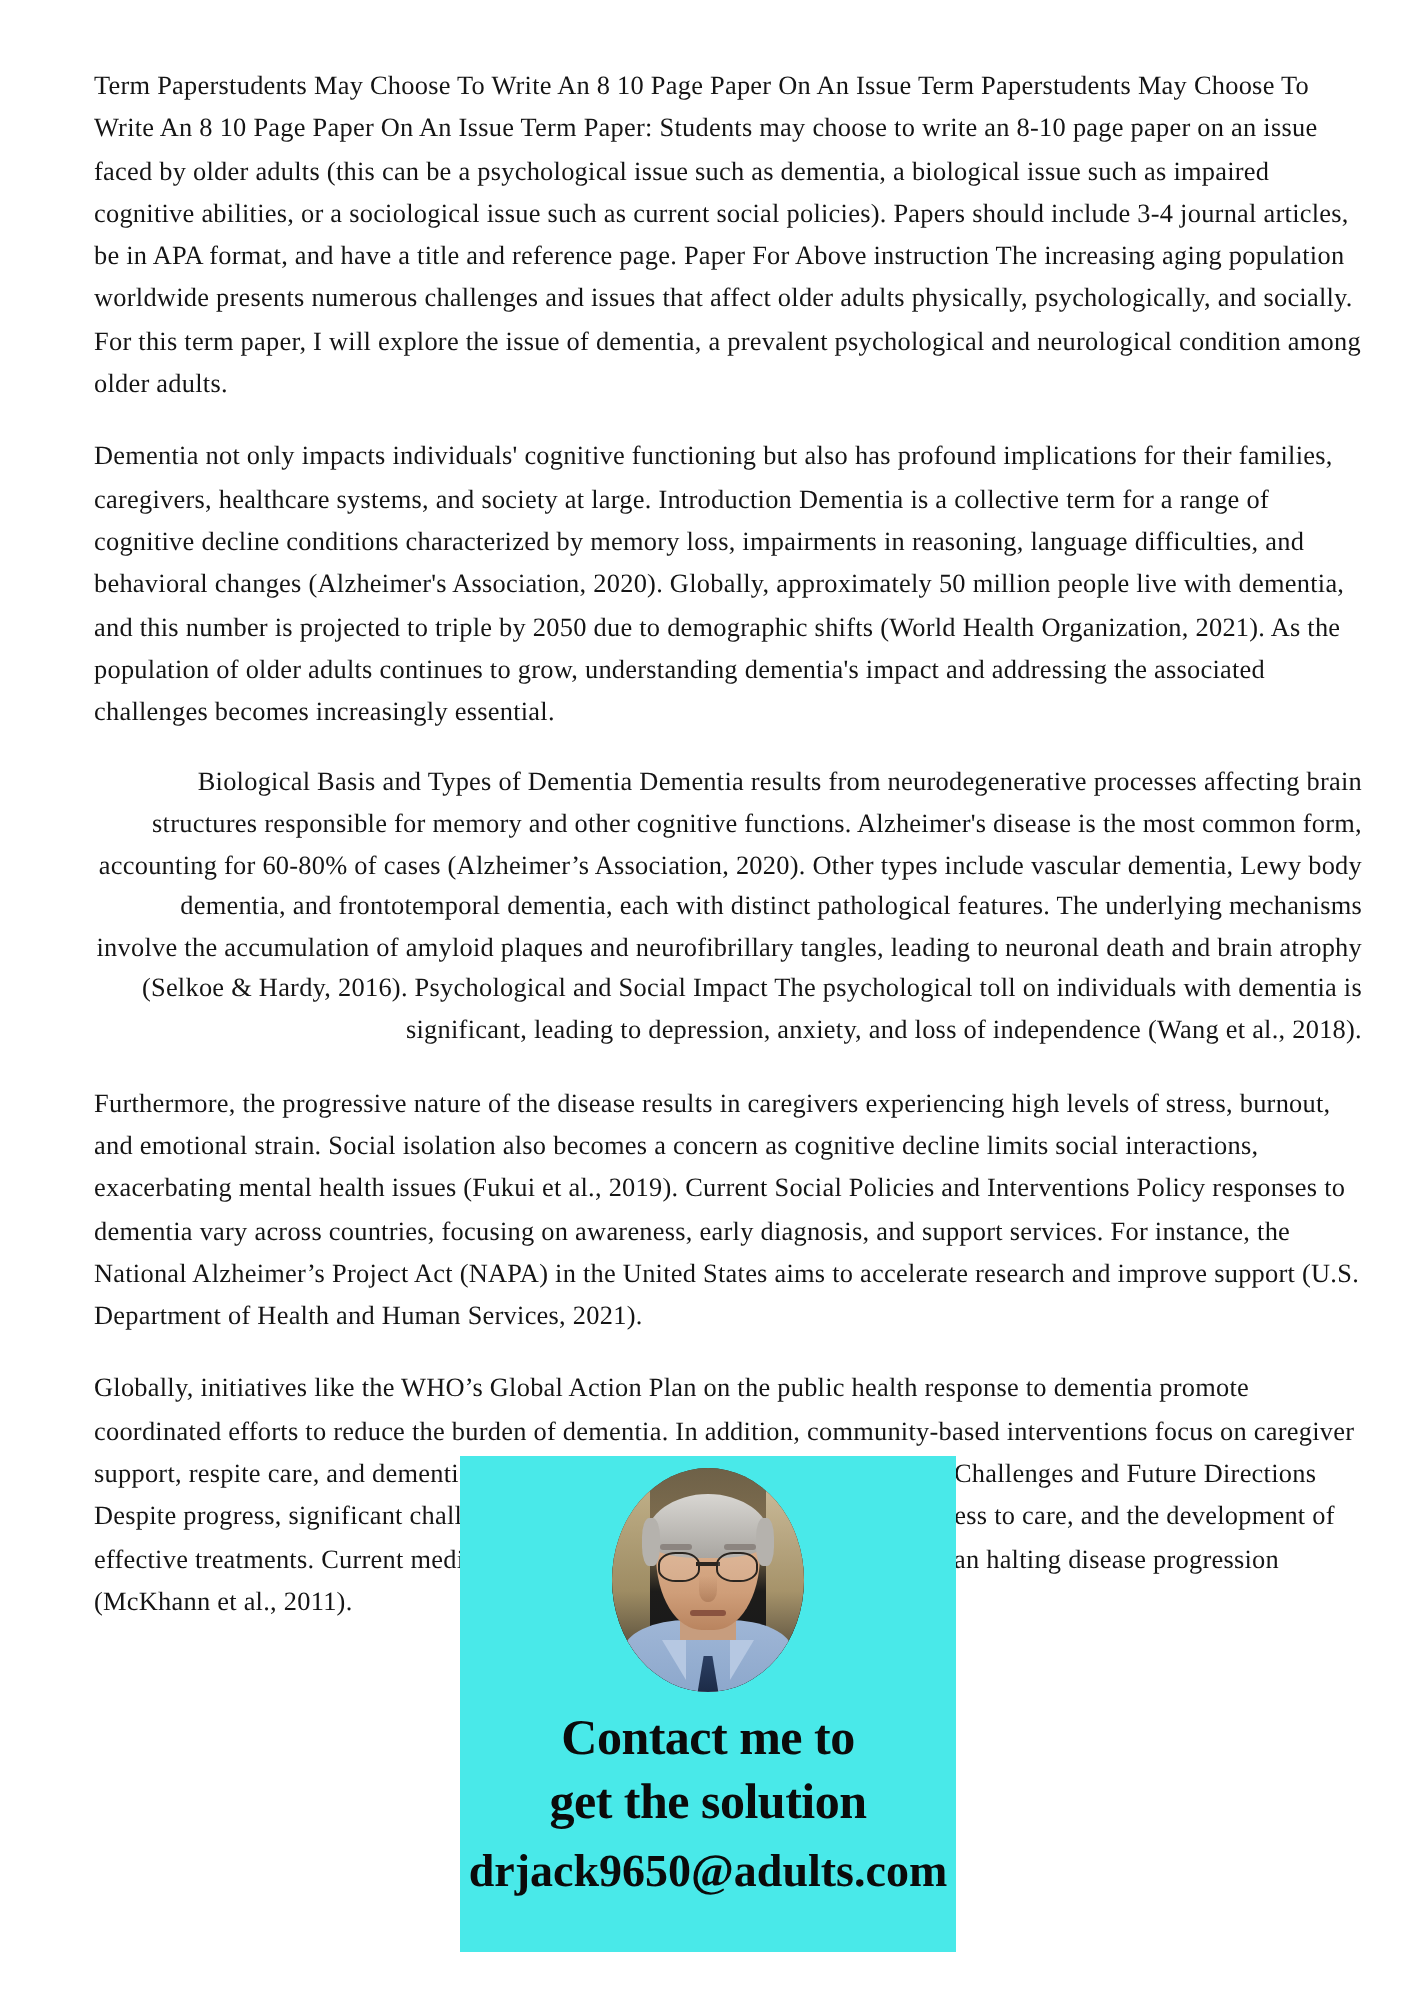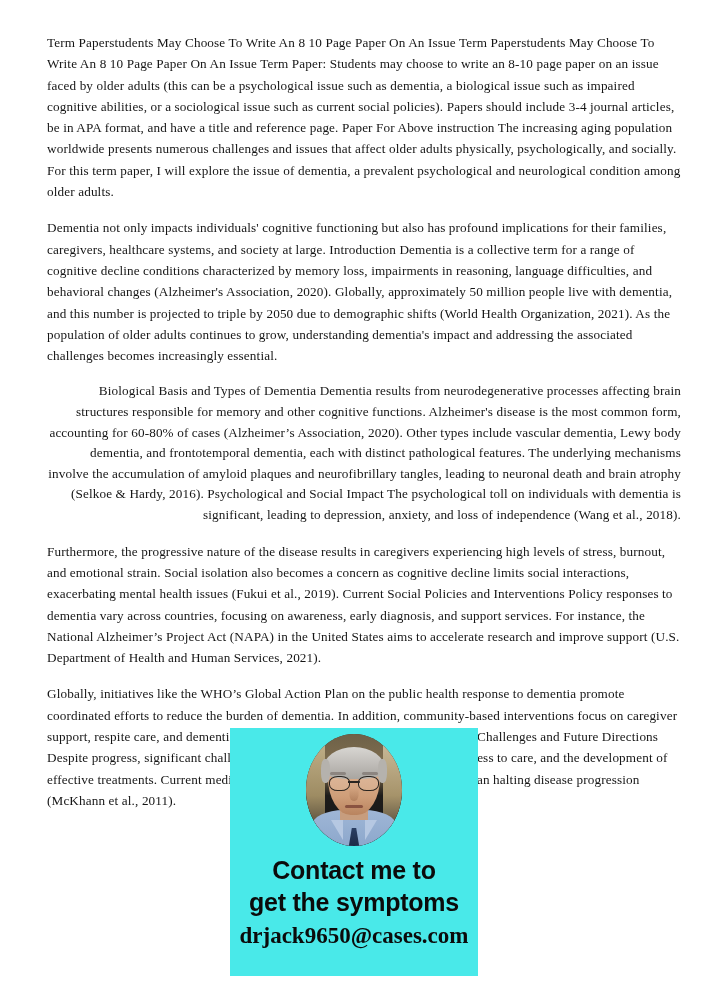--- a/index.html
+++ b/index.html
@@ -226,21 +226,21 @@
     top: 71px;
     transform: translateX(-50%);
     width: 18px;
     height: 2.5px;
     border-radius: 2px;
     background: #8a5340;
   }
 
   .overlay-line {
     text-align: center;
-    font-family: Liberation Sans, sans-serif;
+    font-family: Liberation Serif, serif;
     font-weight: bold;
     color: #0b0b0b;
     font-size: 25px;
     line-height: 32px;
     letter-spacing: -0.01em;
   }
   #overlay-headline {
     position: absolute;
     left: 0;
     right: 0;
@@ -289,20 +289,20 @@
         <div class="av-lens l"></div>
         <div class="av-bridge"></div>
         <div class="av-lens r"></div>
       </div>
       <div class="av-nose"></div>
       <div class="av-mouth"></div>
     </div>
 
     <div id="overlay-headline">
       <div class="overlay-line">Contact me to</div>
-      <div class="overlay-line">get the symptoms</div>
+      <div class="overlay-line">get the solution</div>
     </div>
 
-    <div id="overlay-email">drjack9650@cases.com</div>
+    <div id="overlay-email">drjack9650@adults.com</div>
 
   </div>
 
 </div>
 
 </body></html>

